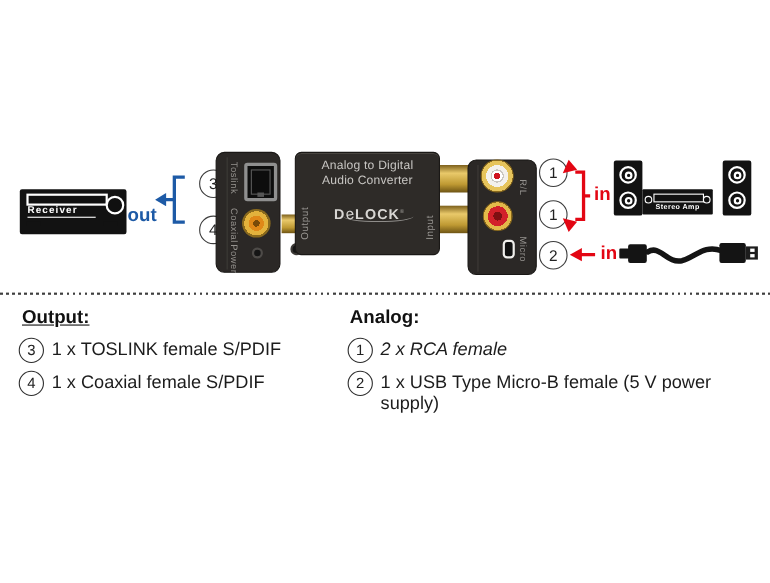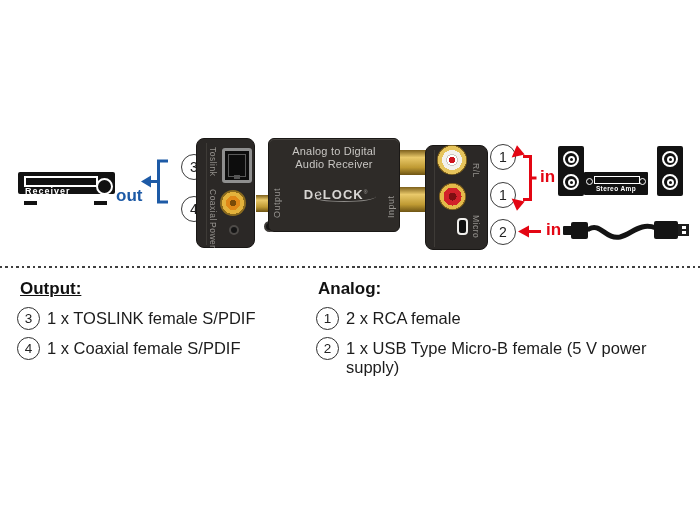--- a/index.html
+++ b/index.html
@@ -1,21 +1,21 @@
 <!DOCTYPE html>
 <html><head>
 <meta charset="utf-8">
 <style>
   html,body{margin:0;padding:0;background:#fff;}
   #canvas{position:relative;width:700px;height:530px;background:#ffffff;overflow:hidden;
           font-family:"Liberation Sans",sans-serif;color:#1c1c1c;}
   .abs{position:absolute;}
 
   
-  .receiver{left:18px;top:172px;width:97px;height:22px;background:#121212;border-radius:2px;}
+  .receiver{left:18px;top:172px;width:97px;height:41px;background:#121212;border-radius:2px;}
   .receiver-slot{left:6px;top:4px;width:70px;height:7px;background:#101010;border:2px solid #fff;}
   .receiver-label{left:7px;top:14px;width:62px;color:#fff;font-size:9px;font-weight:bold;
                   letter-spacing:1px;border-bottom:1px solid #fff;padding-bottom:1px;}
   .receiver-knob{left:78px;top:6px;width:13px;height:13px;border:2px solid #fff;border-radius:50%;background:#101010;}
   .foot{width:13px;height:4px;background:#121212;top:201px;}
 
   
   .out-label{left:116px;top:173px;font-size:17px;font-weight:bold;color:#1d5aa6;margin-top:13px;}
 
   
@@ -119,21 +119,21 @@
   <div class="abs power-hole"></div>
 
   <div class="abs gold" style="left:256px;top:195px;width:14px;height:17px;"></div>
   <div class="abs" style="left:264px;top:221px;width:11px;height:11px;border-radius:50%;background:#151515;border:2px solid #3d3a37;box-sizing:border-box;"></div>
   <div class="abs gold" style="left:399px;top:150px;width:28px;height:25px;"></div>
   <div class="abs gold" style="left:399px;top:187px;width:28px;height:25px;"></div>
 
   <div class="abs mainbox"></div>
   <div class="abs box-title">
     <div>Analog to Digital</div>
-    <div>Audio Receiver</div>
+    <div>Audio Converter</div>
   </div>
   <div class="abs vlabel-flip" style="left:272px;top:168px;height:50px;">Output</div>
   <div class="abs vlabel-flip" style="left:386px;top:168px;height:50px;">Input</div>
   <div class="abs swoosh"></div>
   <div class="abs brand"><span>D</span><span class="e">e</span><span>LOCK</span><sup>®</sup></div>
 
   <div class="abs panel" style="left:425px;top:145px;width:63px;height:105px;">
     <div class="abs seam" style="left:8px;top:4px;height:97px;"></div>
   </div>
   <div class="abs rca-white"></div>
@@ -205,19 +205,19 @@
   <div class="abs legend-text" style="left:47px;top:309px;">1 x TOSLINK female S/PDIF</div>
   <div class="abs co-s" style="left:17px;top:337px;">
     <span>4</span>
   </div>
   <div class="abs legend-text" style="left:47px;top:339px;">1 x Coaxial female S/PDIF</div>
 
   <div class="abs legend-header" style="left:318px;top:279px;">Analog:</div>
   <div class="abs co-s" style="left:316px;top:307px;">
     <span>1</span>
   </div>
-  <div class="abs legend-text" style="left:346px;top:309px;">2 x RCA female</div>
+  <div class="abs legend-text" style="left:346px;top:309px;font-style:italic;">2 x RCA female</div>
   <div class="abs co-s" style="left:316px;top:337px;">
     <span>2</span>
   </div>
   <div class="abs legend-text" style="left:346px;top:339px;">1 x USB Type Micro-B female (5 V power supply)</div>
 
 </div>
 
 </body></html>

